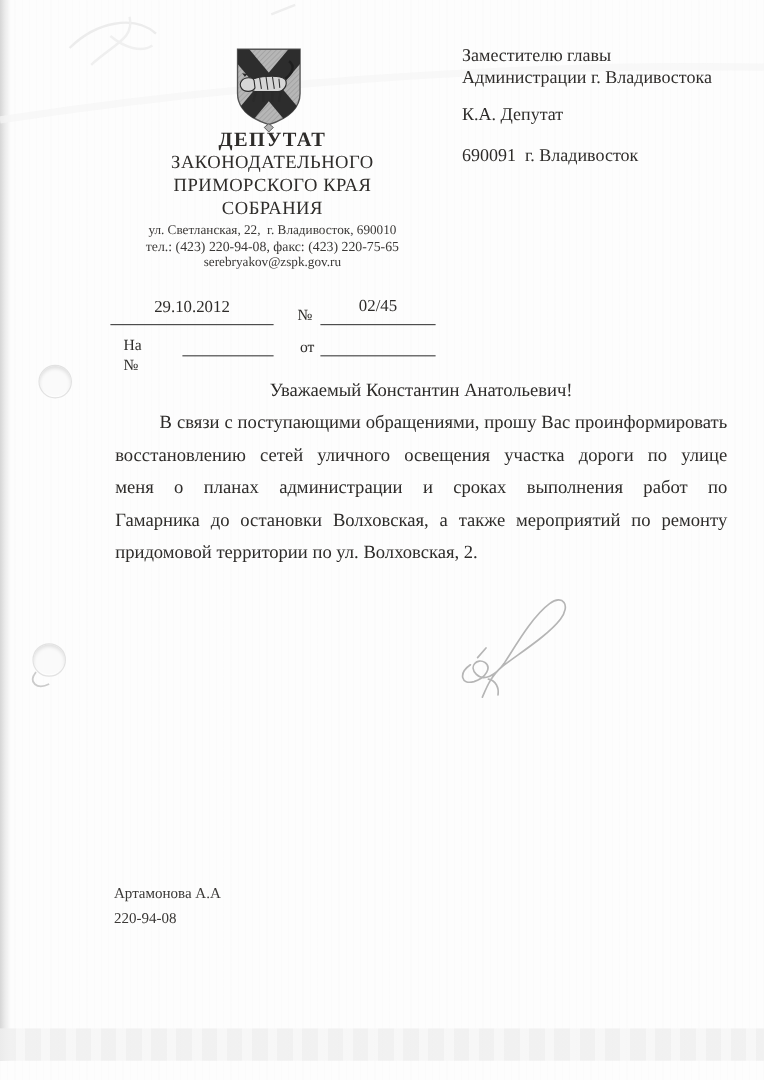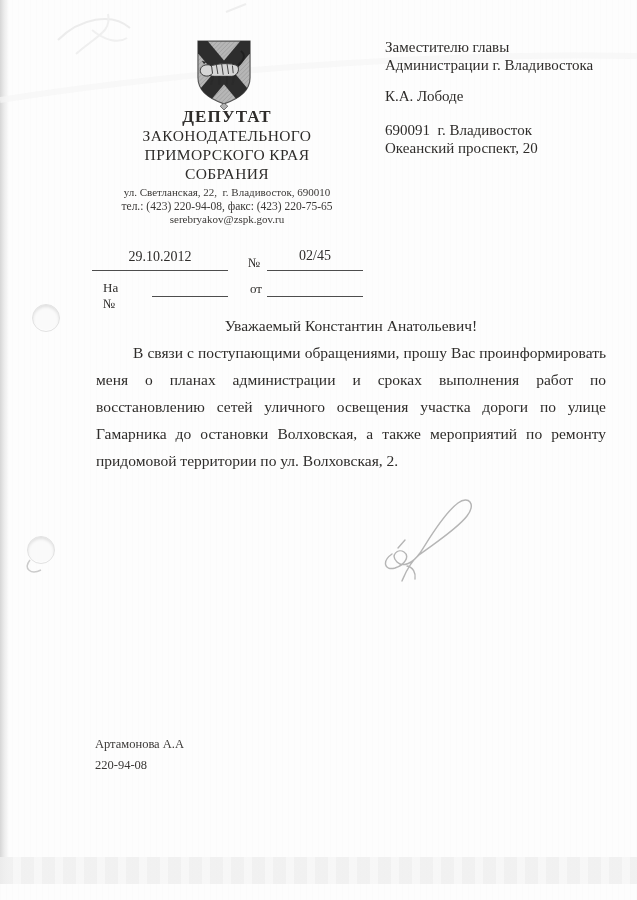--- a/index.html
+++ b/index.html
@@ -141,43 +141,42 @@
     <div class="lh-contacts">
       <div>ул. Светланская, 22,  г. Владивосток, 690010</div>
       <div class="lh-phone">тел.: (423) 220-94-08, факс: (423) 220-75-65</div>
       <div>serebryakov@zspk.gov.ru</div>
     </div>
   </div>
 
   <div class="recipient">
     <div>Заместителю главы</div>
     <div>Администрации г. Владивостока</div>
-    <div class="rc-name">К.А. Лободе</div>
+    <div class="rc-name">К.А. Депутат</div>
     <div class="rc-addr1">690091  г. Владивосток</div>
-    <div>Океанский проспект, 20</div>
   </div>
 
   <div class="ref">
     <div class="ref-date">29.10.2012</div>
     <div class="ref-nosign">№</div>
     <div class="ref-number">02/45</div>
     <div class="ref-underline u1"></div>
     <div class="ref-underline u2"></div>
     <div class="ref-reply">На №</div>
     <div class="ref-underline u3"></div>
     <div class="ref-from">от</div>
     <div class="ref-underline u4"></div>
   </div>
 
   <div class="body-block">
     <div class="salutation">Уважаемый Константин Анатольевич!</div>
     <div class="body-lines">
         <div class="body-line">В связи с поступающими обращениями, прошу Вас проинформировать</div>
+        <div class="body-line">восстановлению сетей уличного освещения участка дороги по улице</div>
         <div class="body-line">меня о планах администрации и сроках выполнения работ по</div>
-        <div class="body-line">восстановлению сетей уличного освещения участка дороги по улице</div>
         <div class="body-line">Гамарника до остановки Волховская, а также мероприятий по ремонту</div>
         <div class="body-line">придомовой территории по ул. Волховская, 2.</div>
       </div>
   </div>
 
   <div class="autograph">
     <svg width="100" height="92" viewBox="0 0 100 92">
       <g stroke="#b5b5b5" stroke-width="1.4" fill="none" stroke-linecap="round">
         <path d="M16,64 c-10,7 -8,17 3,14 c10,-3 15,-12 9,-16 c-6,-4 -14,3 -7,10 c6,6 16,1 23,-9 c8,-12 23,-39 38,-50 c11,-8 18,1 9,13 c-10,13 -32,27 -48,39 c-10,8 -14,19 -17,26"></path>
         <path d="M31,76 c6,1 9,7 8,13"></path>

